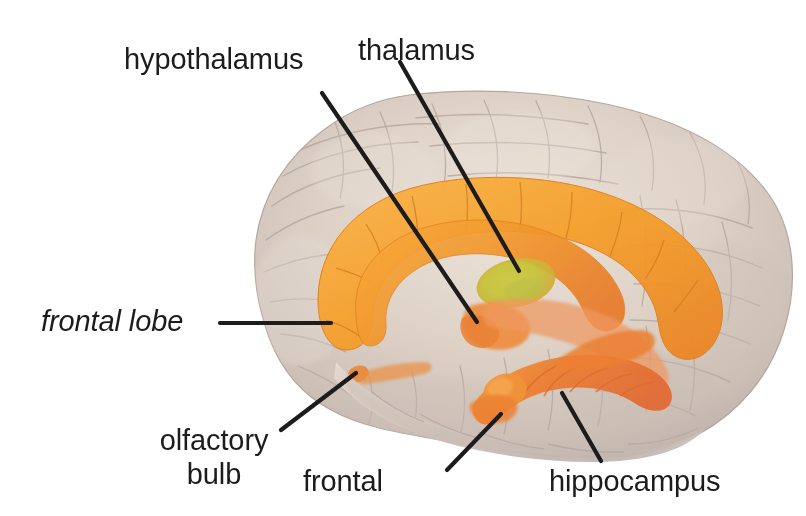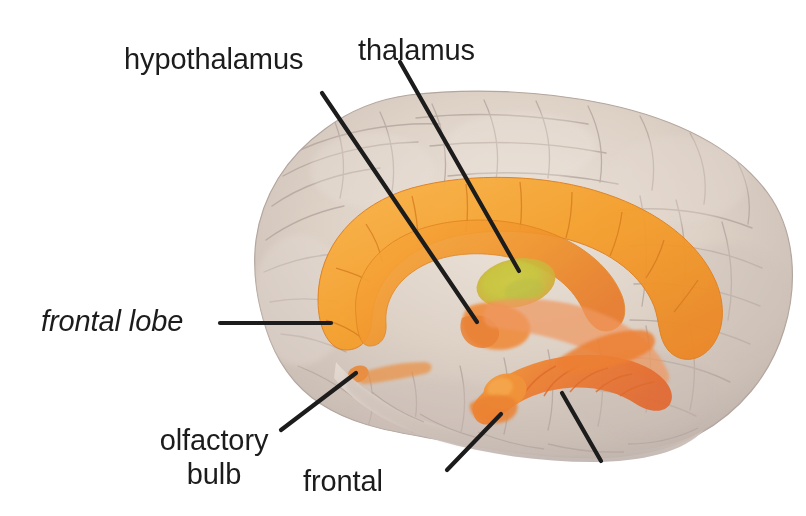--- a/index.html
+++ b/index.html
@@ -271,14 +271,15 @@
 
   <div class="label lbl-frontal">frontal lobe</div>
 
   <div class="label two-line lbl-olfactory">
     <div>olfactory</div>
     <div>bulb</div>
   </div>
 
   <div class="label lbl-amygdala">frontal</div>
 
+  <div class="label lbl-hippocampus">hippocampus</div>
 
 </div>
 
 </body></html>

